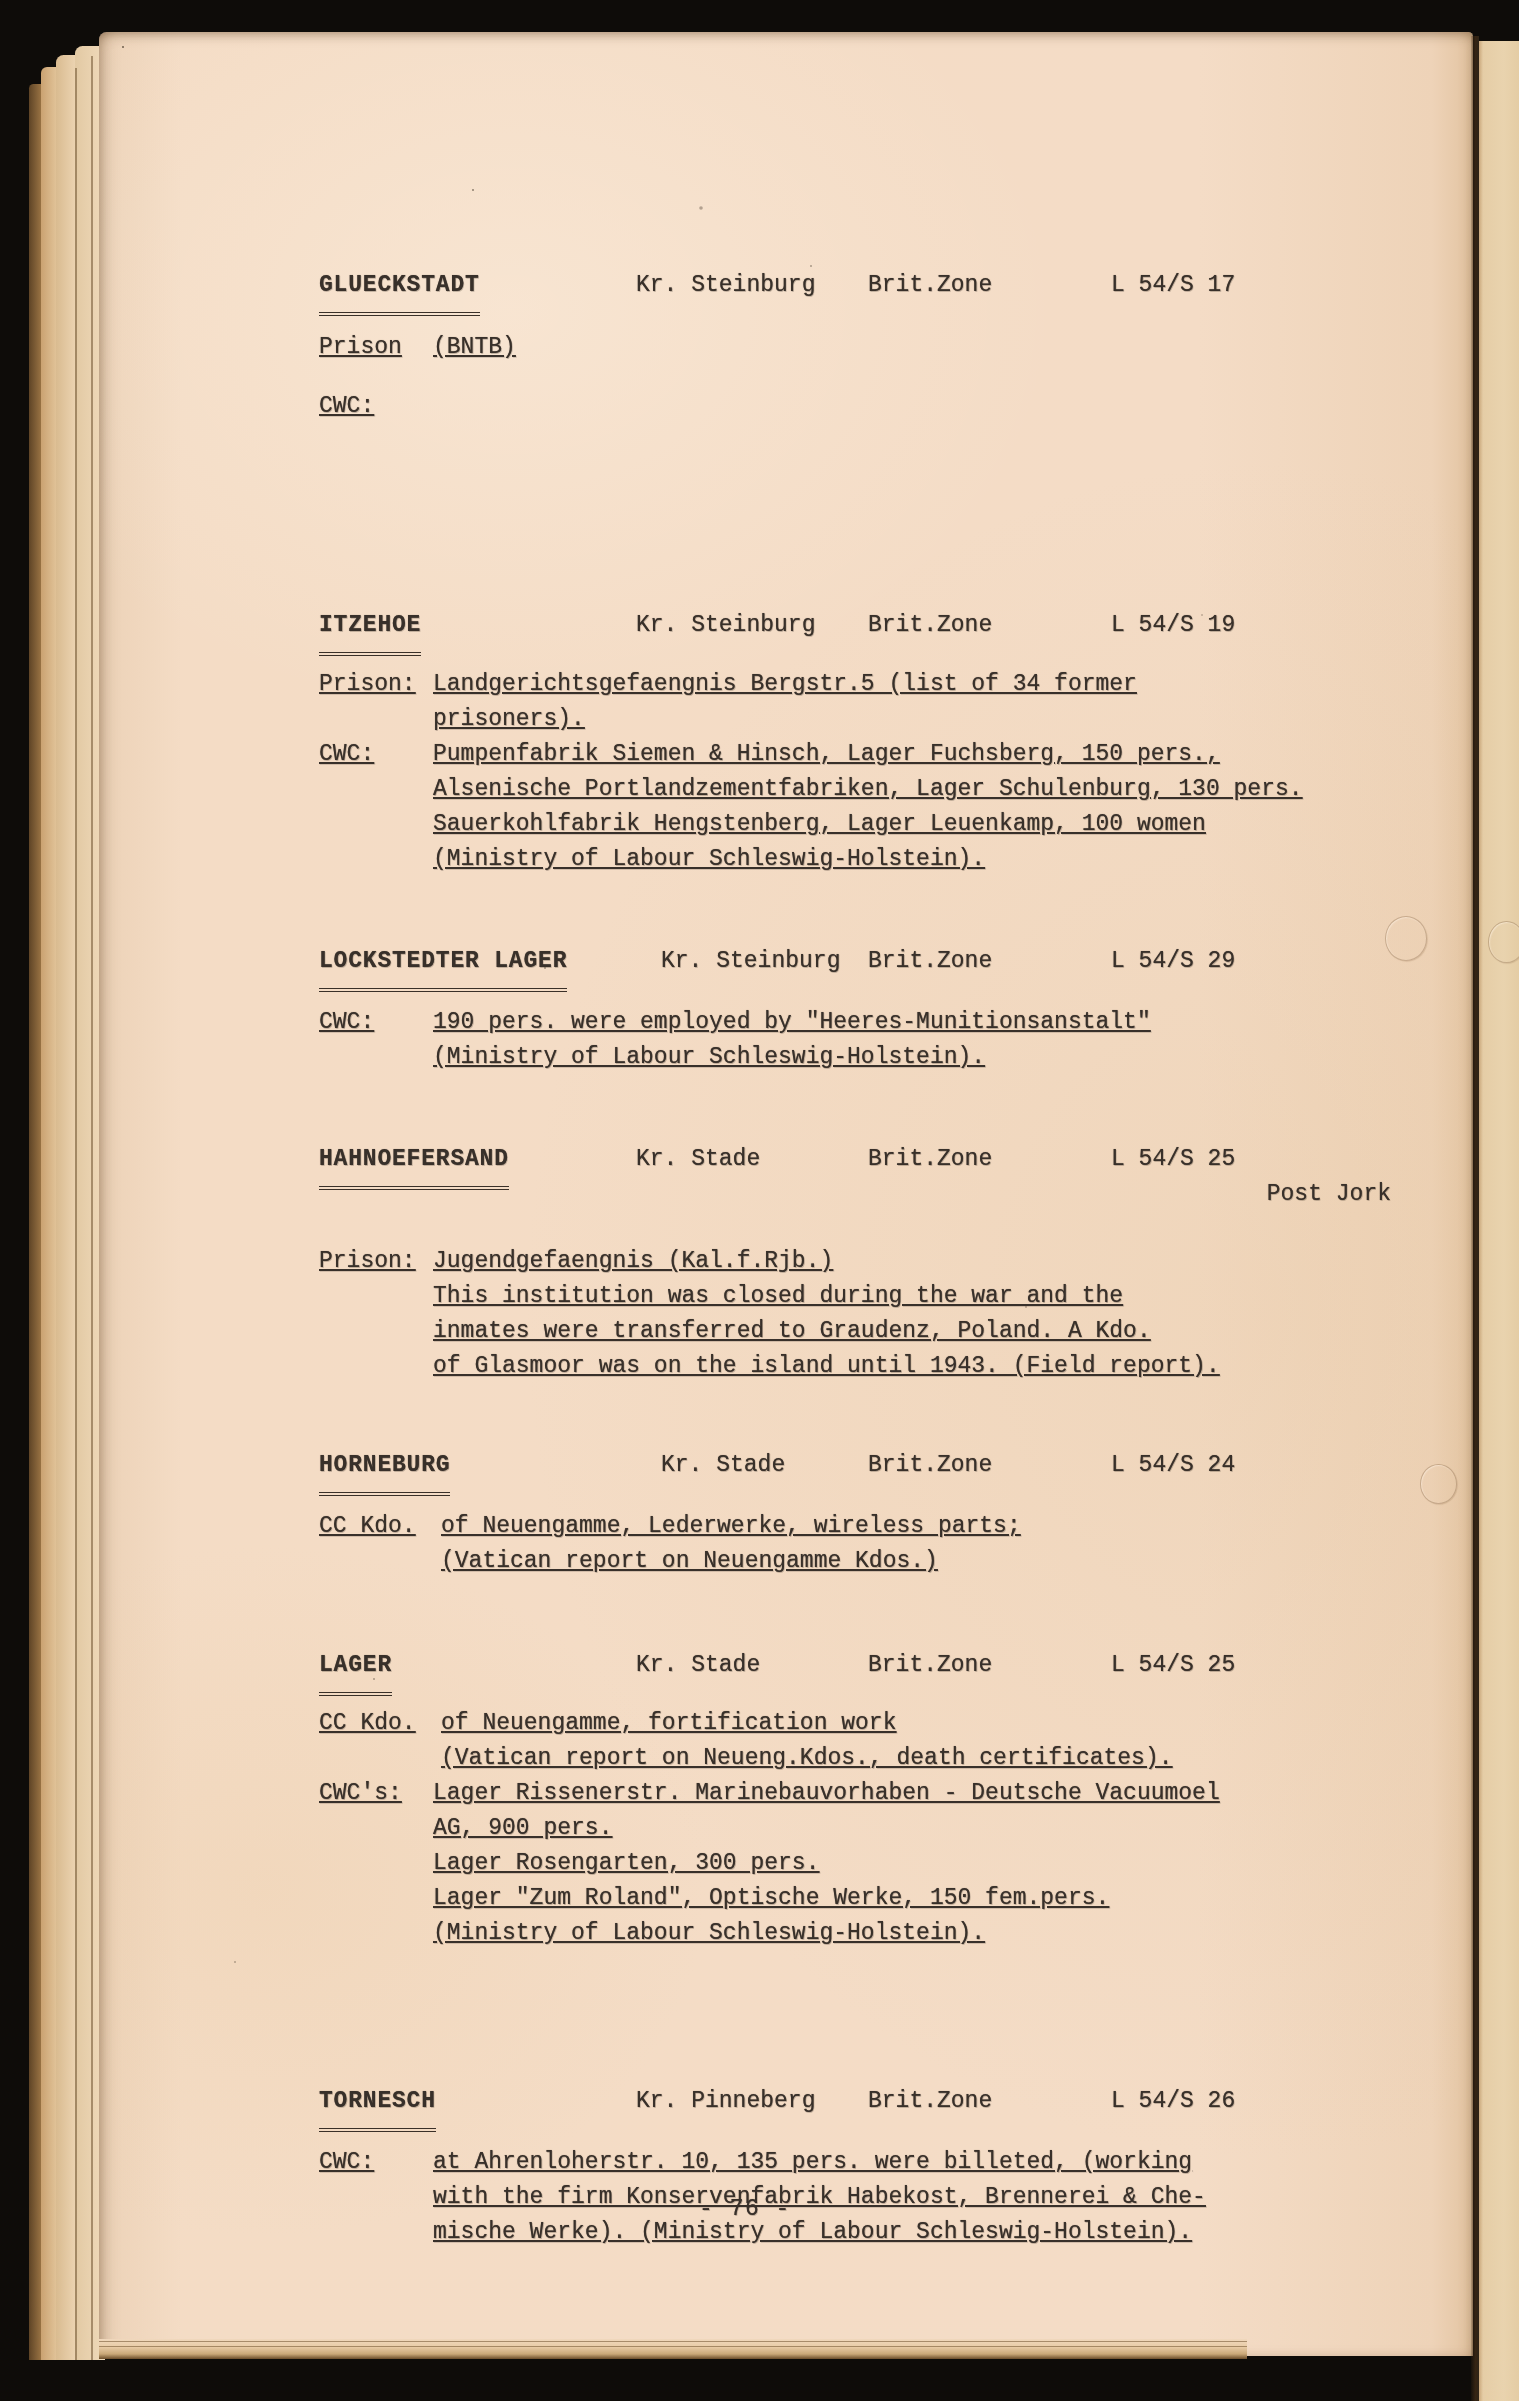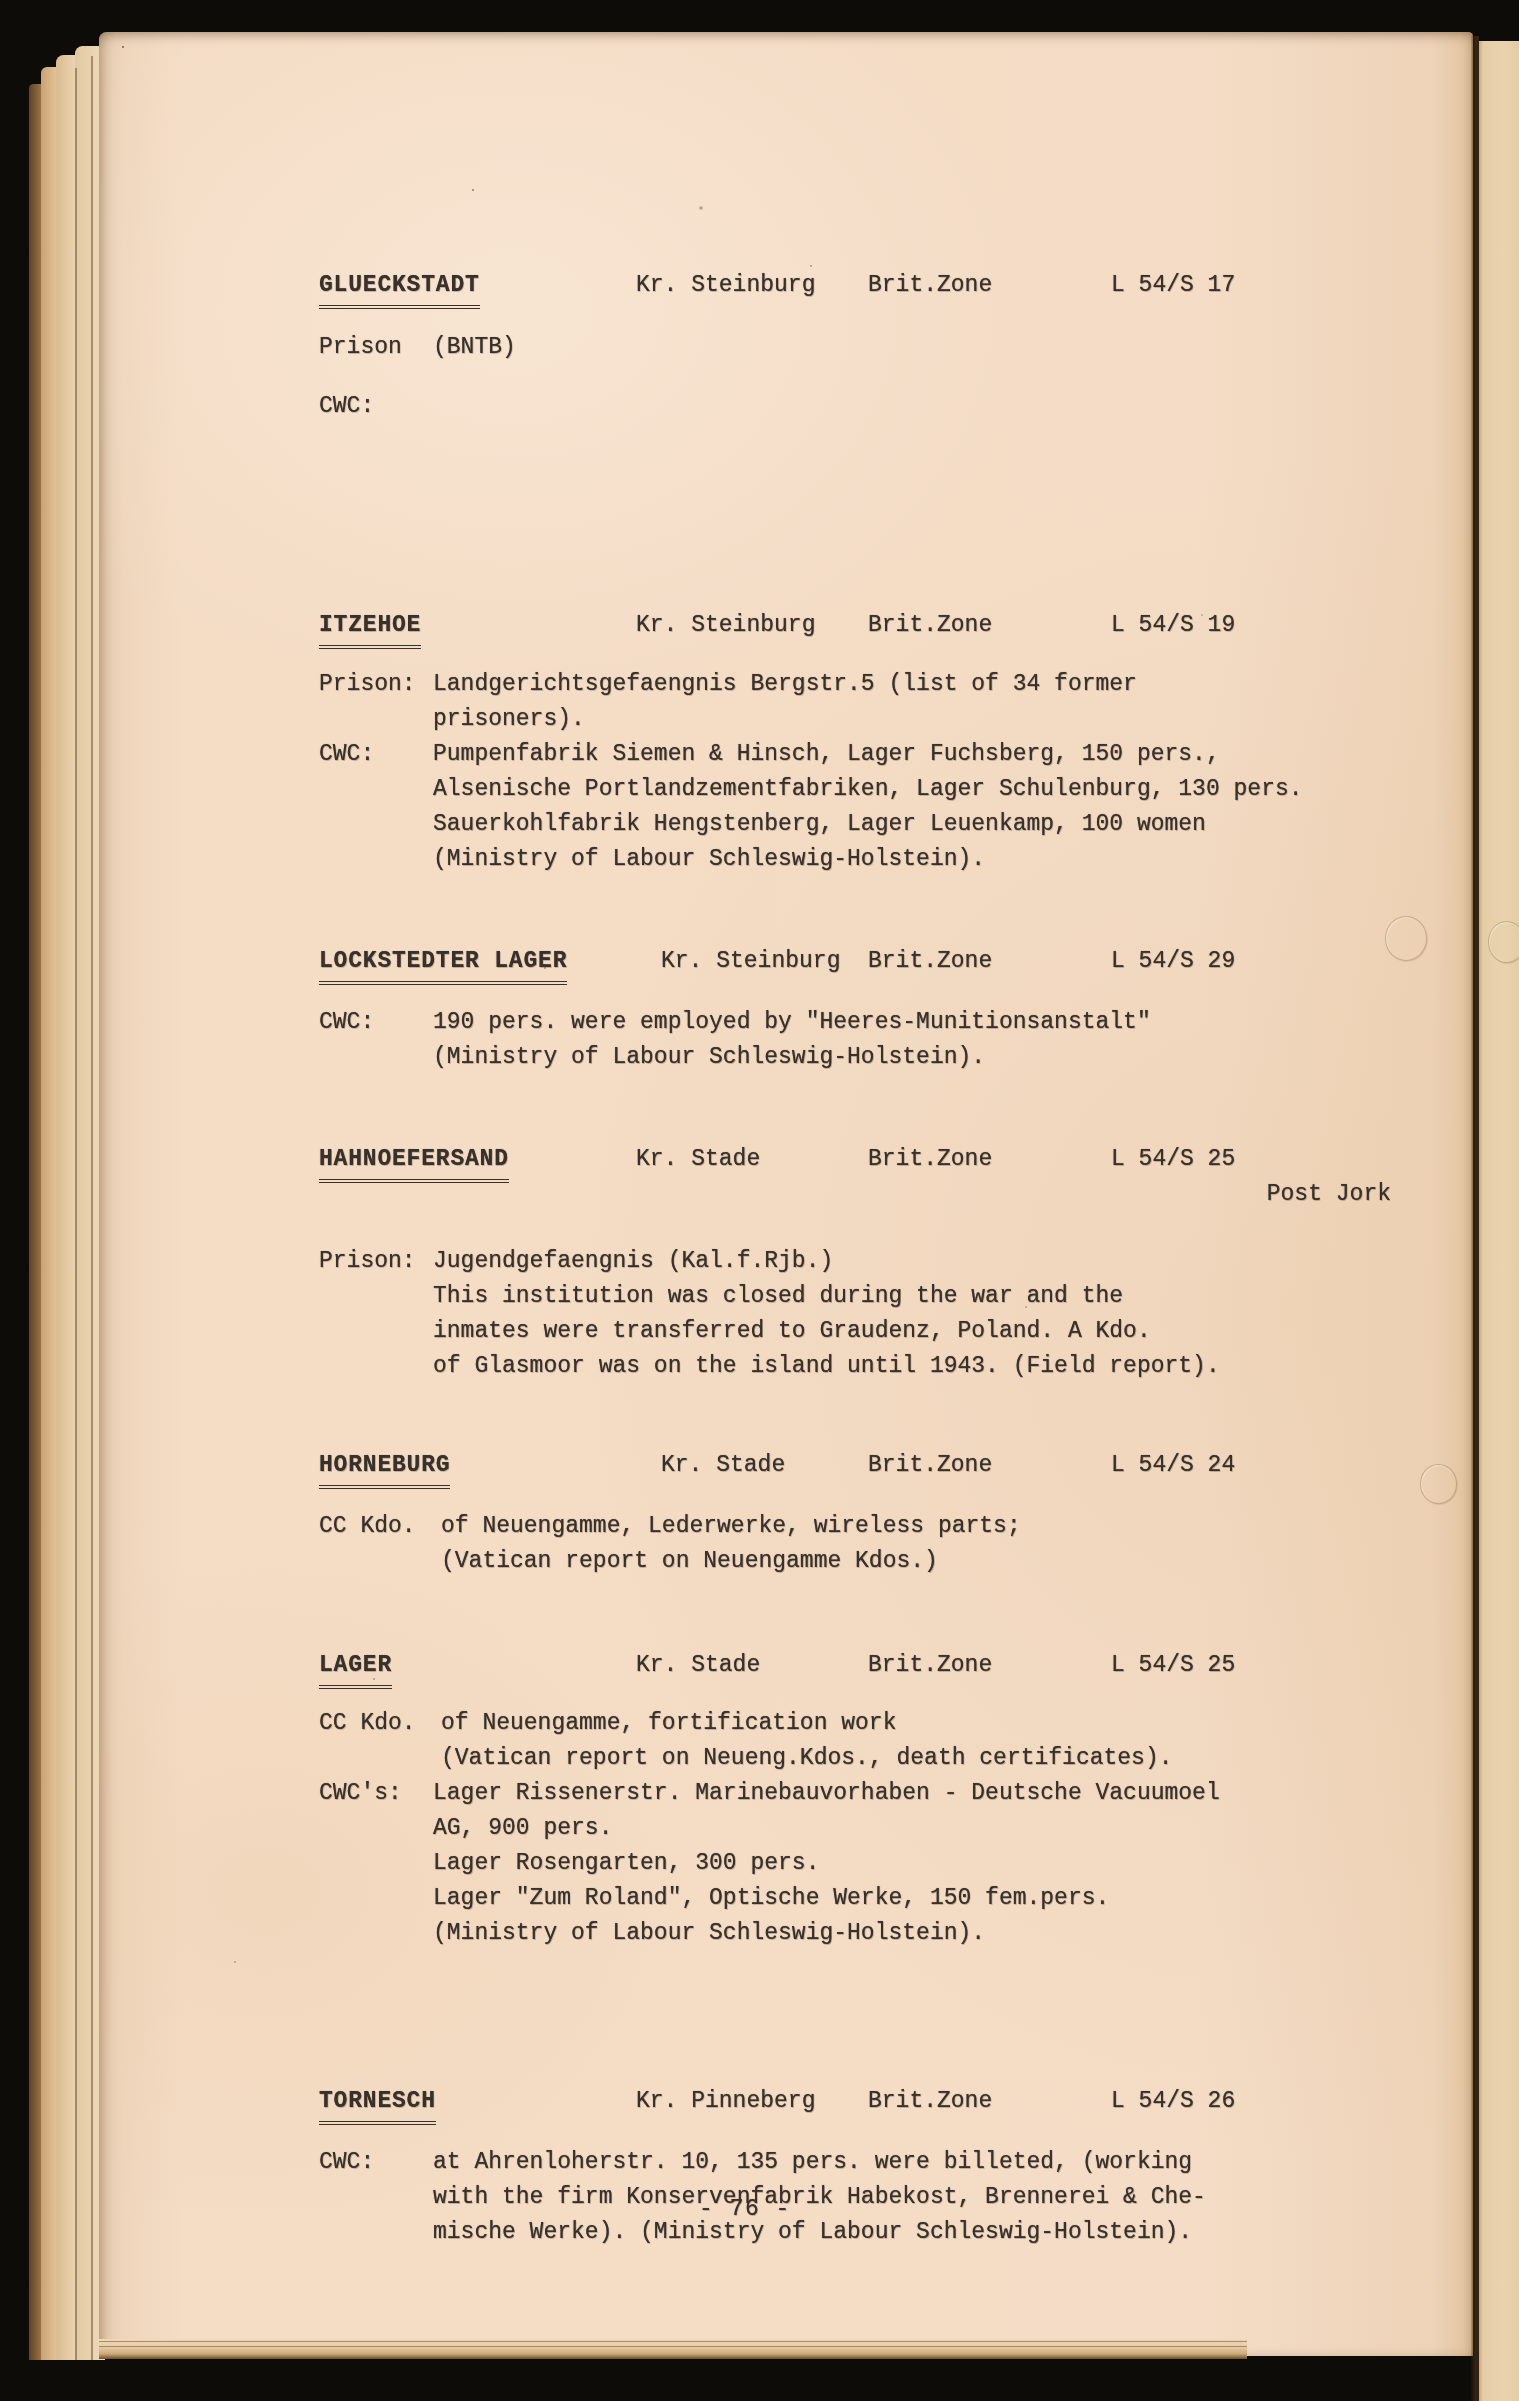--- a/index.html
+++ b/index.html
@@ -47,26 +47,26 @@
       688px 219px 0 rgba(55,44,32,.4), 422px 921px 0 rgba(55,44,32,.45),
       903px 1260px 0 rgba(70,55,40,.35), 251px 1632px 0 rgba(55,44,32,.4),
       1079px 568px 0 rgba(70,55,40,.3), 112px 1915px 0 rgba(55,44,32,.35);}
   
   .doc{position:absolute;left:99px;top:32px;width:1374px;height:2324px;
     color:#38302a;font-size:23px;line-height:35px;
     text-shadow:0 0 0.8px rgba(52,42,34,.65),0.8px 0.8px 0 rgba(52,42,34,.22);}
   .sec{position:absolute;left:0;width:1292px;}
   .sec-head{position:relative;height:35px;white-space:nowrap;}
   .sec-name{position:absolute;left:220px;font-weight:bold;letter-spacing:0.8px;}
-  .sec-name .u{border-bottom:4.6px double #3a3028;padding-bottom:7px;}
+  .sec-name .u{border-bottom:4.6px double #3a3028;padding-bottom:14px;}
   .sec-kr{position:absolute;left:537px;text-align:right;}
   .sec-zone{position:absolute;left:769px;}
   .sec-ref{position:absolute;left:1012px;}
   .sec-sub{margin-left:251px;white-space:nowrap;text-align:right;}
-  .entry{display:flex;margin-left:220px;}
+  .entry{display:flex;margin-left:220px;text-decoration:underline;}
   .entry .elabel{flex:0 0 114px;white-space:nowrap;}
   .entry .lines{white-space:pre-line;}
   .page-number{position:absolute;left:532px;top:2160px;width:228px;text-align:center;letter-spacing:1.5px;}
 </style>
 </head>
 <body>
 
 <div class="page-stack">
   <div class="stack-strip s1"></div>
   <div class="stack-strip s2"></div>

